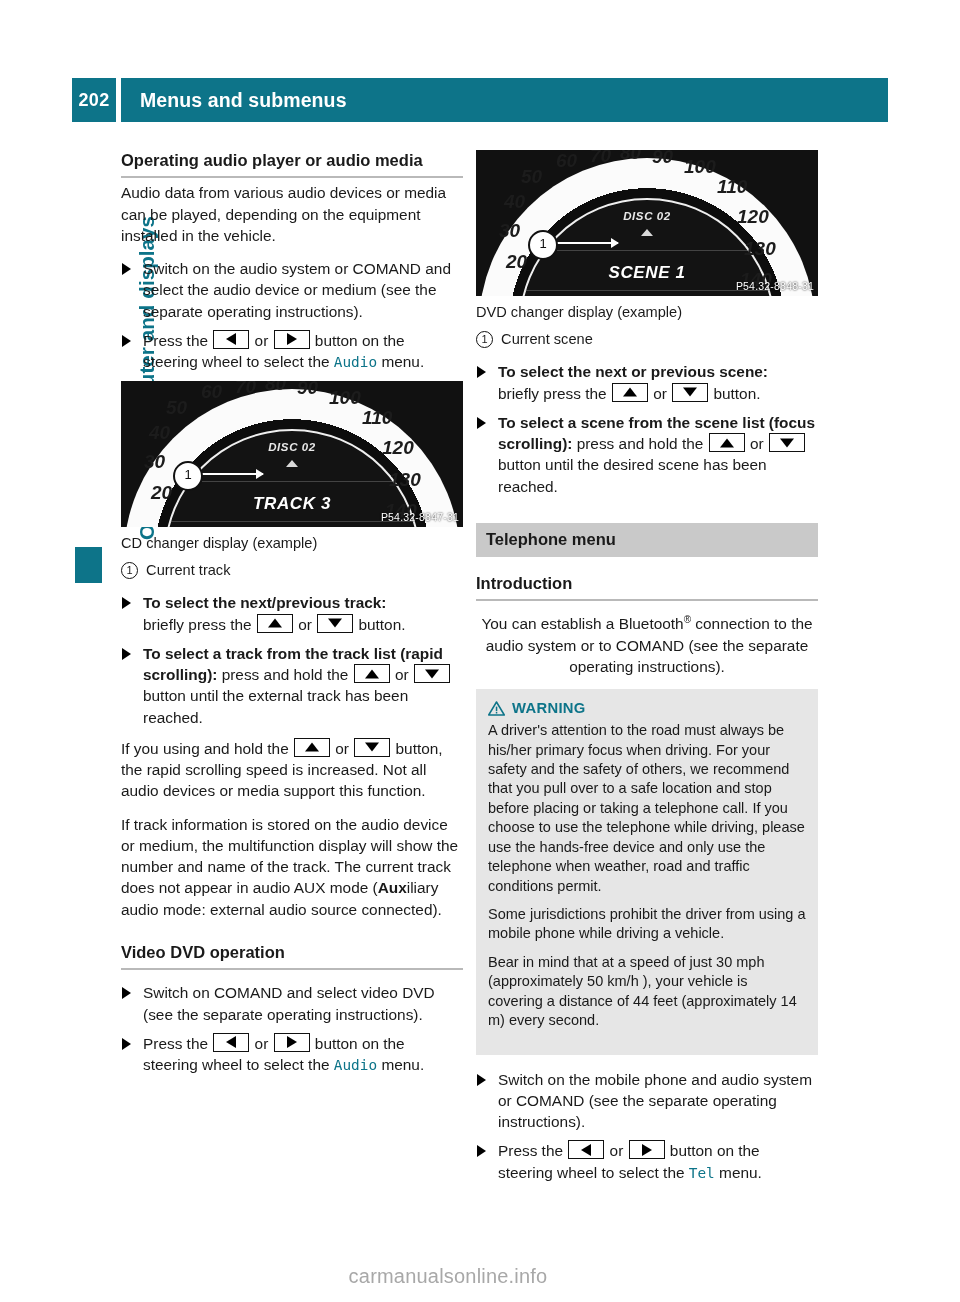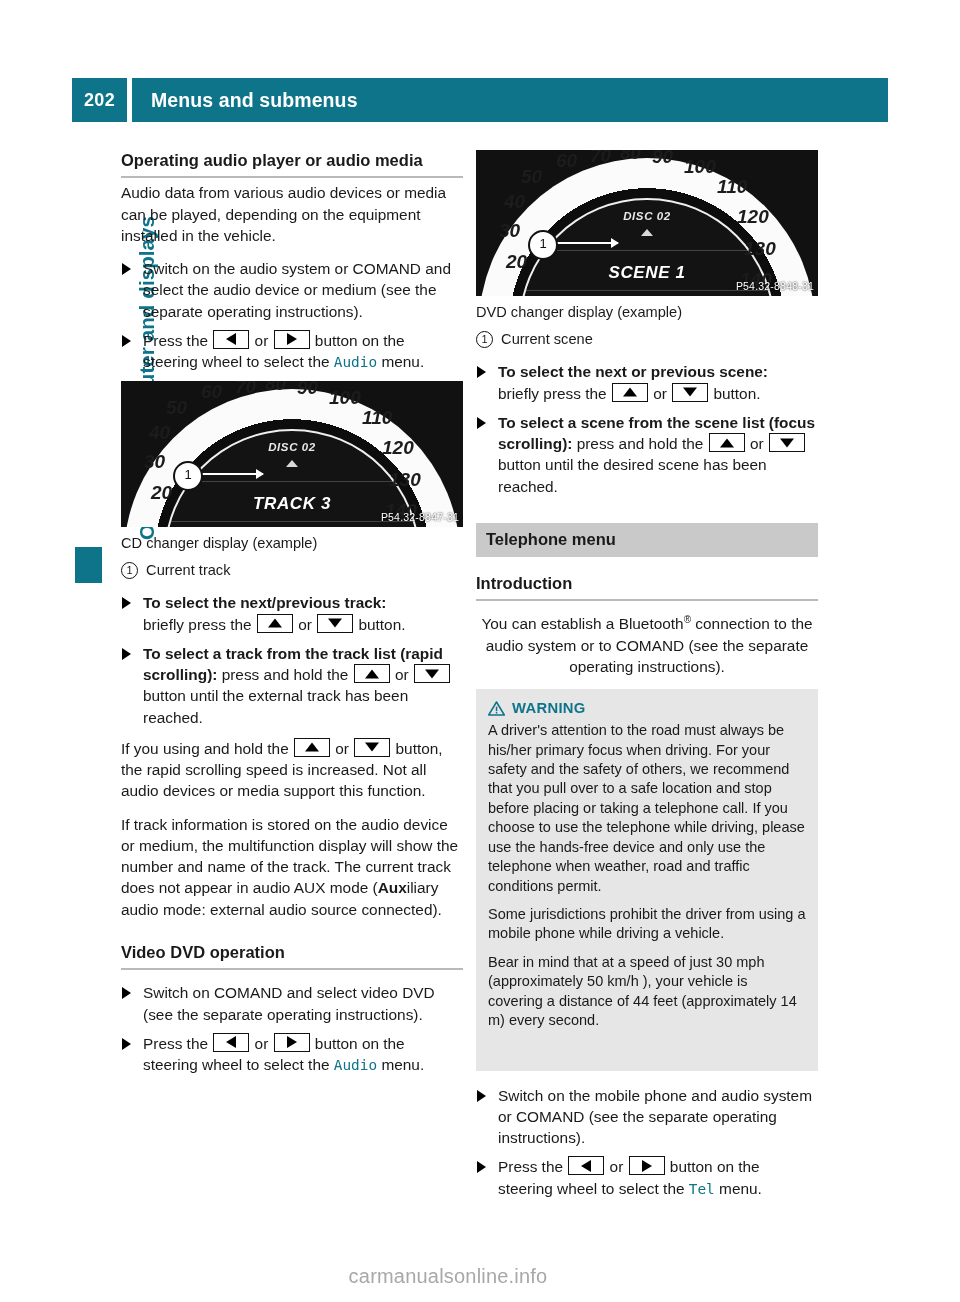--- a/index.html
+++ b/index.html
@@ -22,21 +22,21 @@
     left: 72px;
     top: 78px;
     width: 816px;
     height: 44px;
     display: flex;
     align-items: stretch;
   }
   .header-pagenum {
     background: #0d7489;
     color: #ffffff;
-    width: 55px;
+    width: 44px;
     display: flex;
     align-items: center;
     justify-content: center;
     font-size: 18px;
     font-weight: bold;
     letter-spacing: .3px;
   }
   .header-gap {
     width: 5px;
     background: #ffffff;
@@ -310,21 +310,21 @@
     color: #ffffff;
     font-size: 10.5px;
     letter-spacing: .2px;
     z-index: 6;
     text-shadow: 0 0 2px #000;
   }
 
   
   .warnbox {
     background: #e6e6e6;
-    padding: 11px 12px 28px 12px;
+    padding: 11px 12px 12px 12px;
     margin: 4px 0 14px 0;
   }
   .warn-head {
     color: #0d7489;
     font-weight: bold;
     font-size: 14.8px;
     display: flex;
     align-items: center;
     gap: 7px;
     margin-bottom: 5px;

